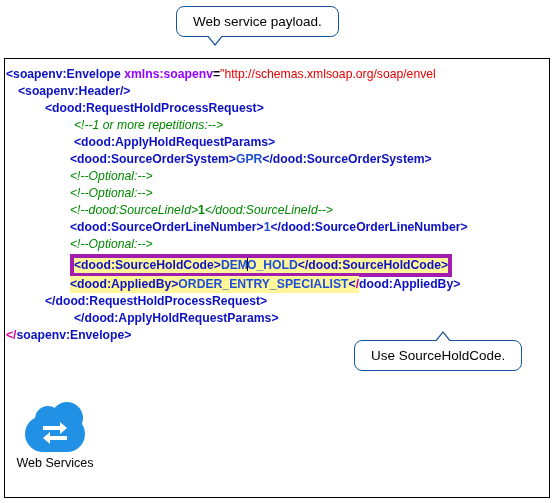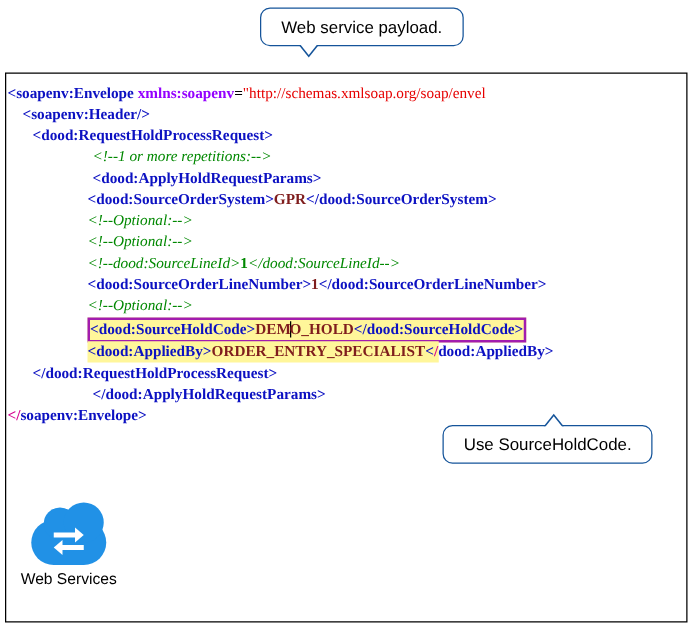--- a/index.html
+++ b/index.html
@@ -31,21 +31,20 @@
     background: #fff;
     padding: 7px 16px;
     font-size: 13.5px;
     color: #000;
     white-space: nowrap;
     z-index: 3;
   }
   .callout-top {
     left: 176px;
     top: 6px;
-    margin-left: 32px;
   }
   .callout-top::before,
   .callout-top::after {
     content: "";
     position: absolute;
     border-left: 8px solid transparent;
     border-right: 8px solid transparent;
   }
   .callout-top::before {
     border-top: 10px solid #15549a;
@@ -77,45 +76,45 @@
     border-bottom: 10px solid #fff;
     top: -8px;
     left: 80px;
   }
   
   .code {
     position: absolute;
     left: 6px;
     top: 66px;
     width: 528px;
-    font-family: Liberation Serif, serif;
+    font-family: Liberation Sans, sans-serif;
     font-size: 12.2px;
     line-height: 17px;
     font-weight: bold;
     white-space: nowrap;
     overflow: hidden;
   }
   .code .line {
     display: block;
   }
   .i1 { padding-left: 12px; }
-  .i2 { padding-left: 20px; }
+  .i2 { padding-left: 39px; }
   .i3 { padding-left: 68px; }
   .i4 { padding-left: 64px; }
   .t-tag    { color: #0c11c2; }         
   .t-attr   { color: #9400ff; }         
   .t-eq     { color: #000; }
   .t-str    { color: #e60000; font-weight: normal; } 
-  .t-text   { color: #7f1d1d; font-weight: bold; }
+  .t-text   { color: #1d4ed8; font-weight: bold; }
   .t-comm   { color: #008800; font-style: italic; font-weight: normal;} 
   .t-close  { color: #d60091; }         
   .hl {
     background: #fff69a;
     display: inline-block;
-    border: 2px solid #a21caf;
+    border: 4px solid #a21caf;
     box-sizing: border-box;
     line-height: 15px;
     margin-top: 1px;
     margin-bottom: -1px;
   }
   .hl2 {
     background: #fff69a;
     display: inline-block;
     line-height: 17px;
   }

